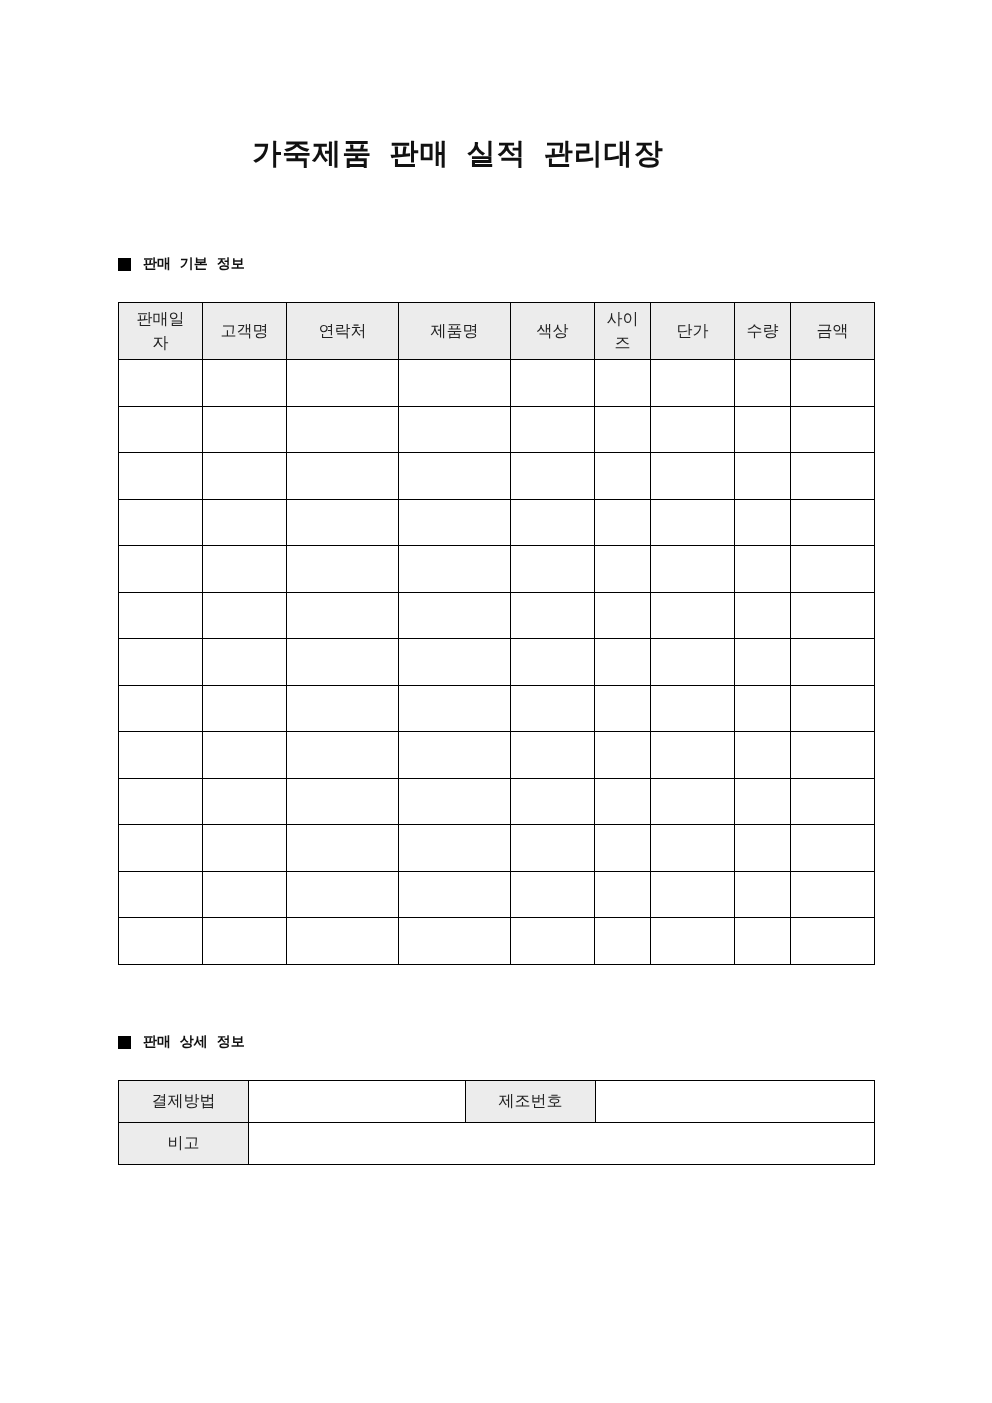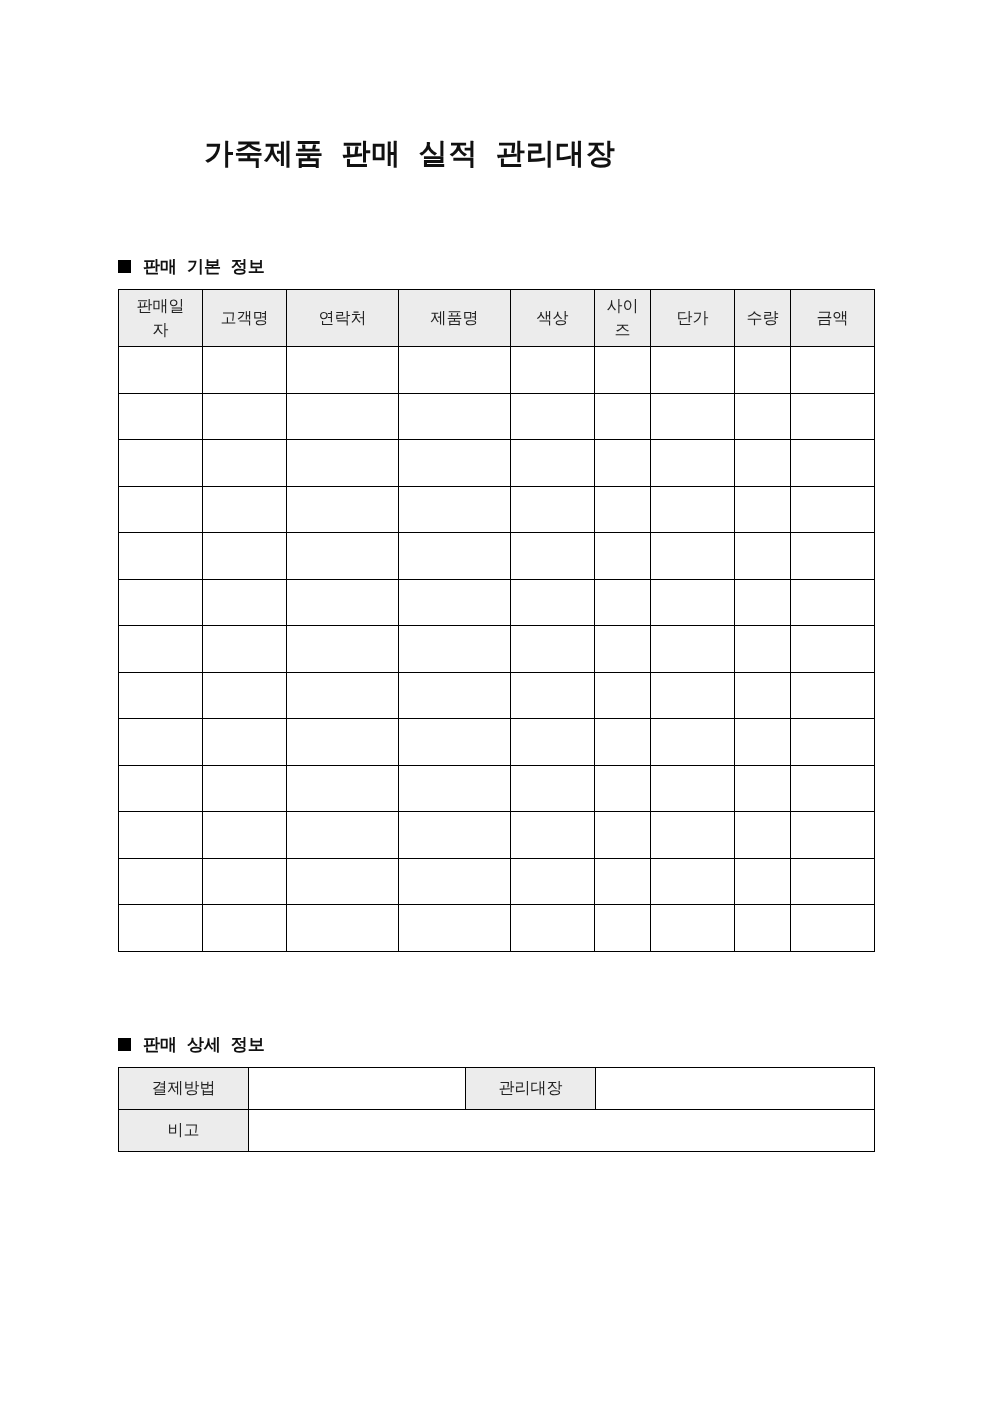--- a/index.html
+++ b/index.html
@@ -4,33 +4,33 @@
 <style>
   html, body { margin: 0; padding: 0; background: #ffffff; }
   body {
     width: 992px; height: 1403px; position: relative;
     font-family: "DejaVu Sans", "Liberation Sans", sans-serif;
     color: #111;
   }
   .title {
     position: absolute; left: 0; top: 134px; width: 820px;
     text-align: center; font-size: 29px; font-weight: bold;
-    letter-spacing: 1px; word-spacing: 6px;
+    letter-spacing: 1px; word-spacing: 6px; padding-left: 48px;
   }
   .section-heading {
     position: absolute; left: 118px;
-    font-size: 17px; font-weight: bold; word-spacing: 4px;
+    font-size: 14px; font-weight: bold; word-spacing: 4px;
     display: flex; align-items: center;
   }
   .section-heading .square {
     display: inline-block; width: 13px; height: 13px; background: #000;
     margin-right: 12px;
   }
   table {
-    position: absolute; border-collapse: collapse; table-layout: fixed;
+    position: absolute; border-collapse: collapse; table-layout: fixed; margin-top: 13px;
   }
   td, th {
     border: 1.5px solid #000; padding: 0; text-align: center;
     vertical-align: middle; font-size: 16px; font-weight: normal; color: #222;
   }
   .main-table { left: 118px; top: 289px; width: 756px; }
   .main-table th { background: #ececec; height: 56px; line-height: 24px; }
   .main-table td { height: 45.5px; }
   .detail-table { left: 118px; top: 1067px; width: 756px; }
   .detail-table td { height: 41px; }
@@ -227,21 +227,21 @@
   <colgroup>
     <col style="width:130px">
       <col style="width:217px">
       <col style="width:130px">
       <col style="width:279px">
   </colgroup>
   <tbody>
     <tr>
       <td class="label">결제방법</td>
       <td></td>
-      <td class="label">관리대장</td>
+      <td class="label">제조번호</td>
       <td></td>
     </tr>
     <tr>
       <td class="label">비고</td>
       <td colspan="3"></td>
     </tr>
   </tbody>
 </table>
 
 </body></html>

